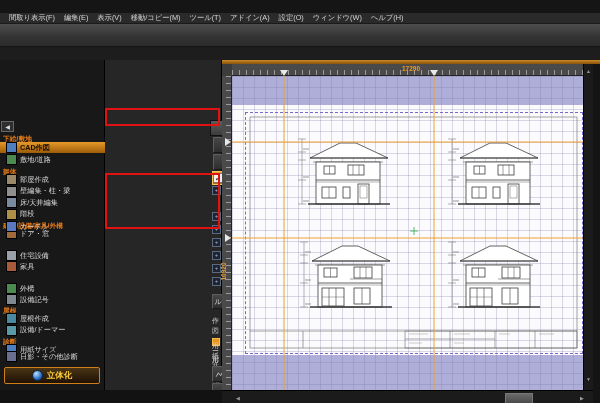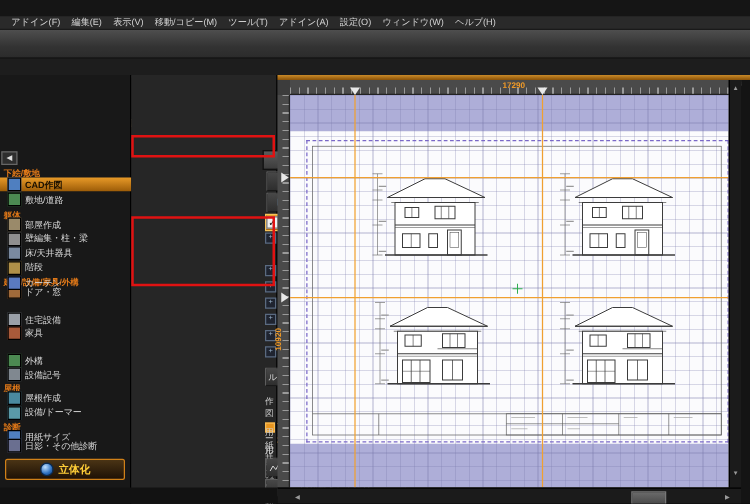--- a/index.html
+++ b/index.html
@@ -102,21 +102,21 @@
   #rightedge{left:593px;top:64px;width:7px;height:339px;background:#141414;}
   #bottomleft{left:0;top:390px;width:222px;height:13px;background:#121212;}
 </style>
 </head>
 <body>
 
 <div id="screen">
 
 
   <div class="a fx" id="menubar">
-    <span>アドイン(F)</span>
+    <span>間取り表示(F)</span>
     <span>編集(E)</span>
     <span>表示(V)</span>
     <span>移動/コピー(M)</span>
     <span>ツール(T)</span>
     <span>アドイン(A)</span>
     <span>設定(O)</span>
     <span>ウィンドウ(W)</span>
     <span>ヘルプ(H)</span>
   </div>
 
@@ -315,21 +315,21 @@
     <div class="sitem" style="top:114px">
       <span class="si" style="background:#9a8a6a"></span>
         <span>部屋作成</span>
     </div>
     <div class="sitem" style="top:125.5px">
       <span class="si" style="background:#8f8f8f"></span>
         <span>壁編集・柱・梁</span>
     </div>
     <div class="sitem" style="top:137px">
       <span class="si" style="background:#7a8aa0"></span>
-        <span>床/天井器具</span>
+        <span>床/天井編集</span>
     </div>
     <div class="sitem" style="top:148.5px">
       <span class="si" style="background:#b09048"></span>
         <span>階段</span>
     </div>
     <div class="sec" style="top:161px">建具/設備/家具/外構</div>
     <div class="sitem" style="top:168px">
       <span class="si" style="background:#a06a3a"></span>
         <span>ドア・窓</span>
     </div>

